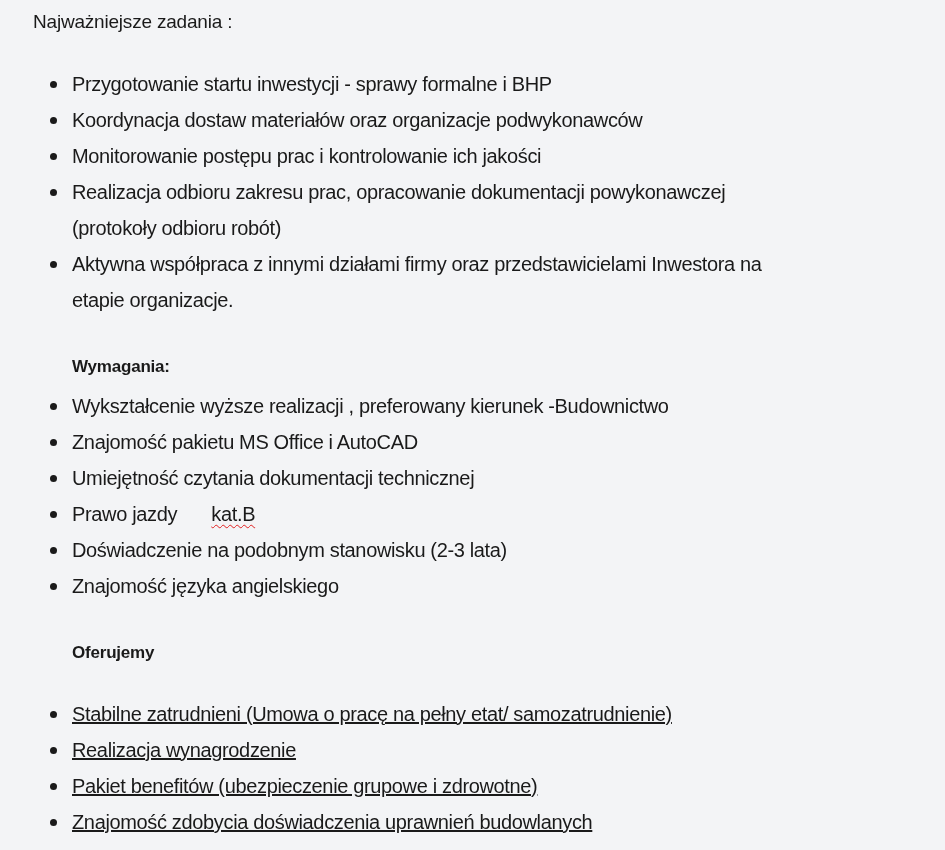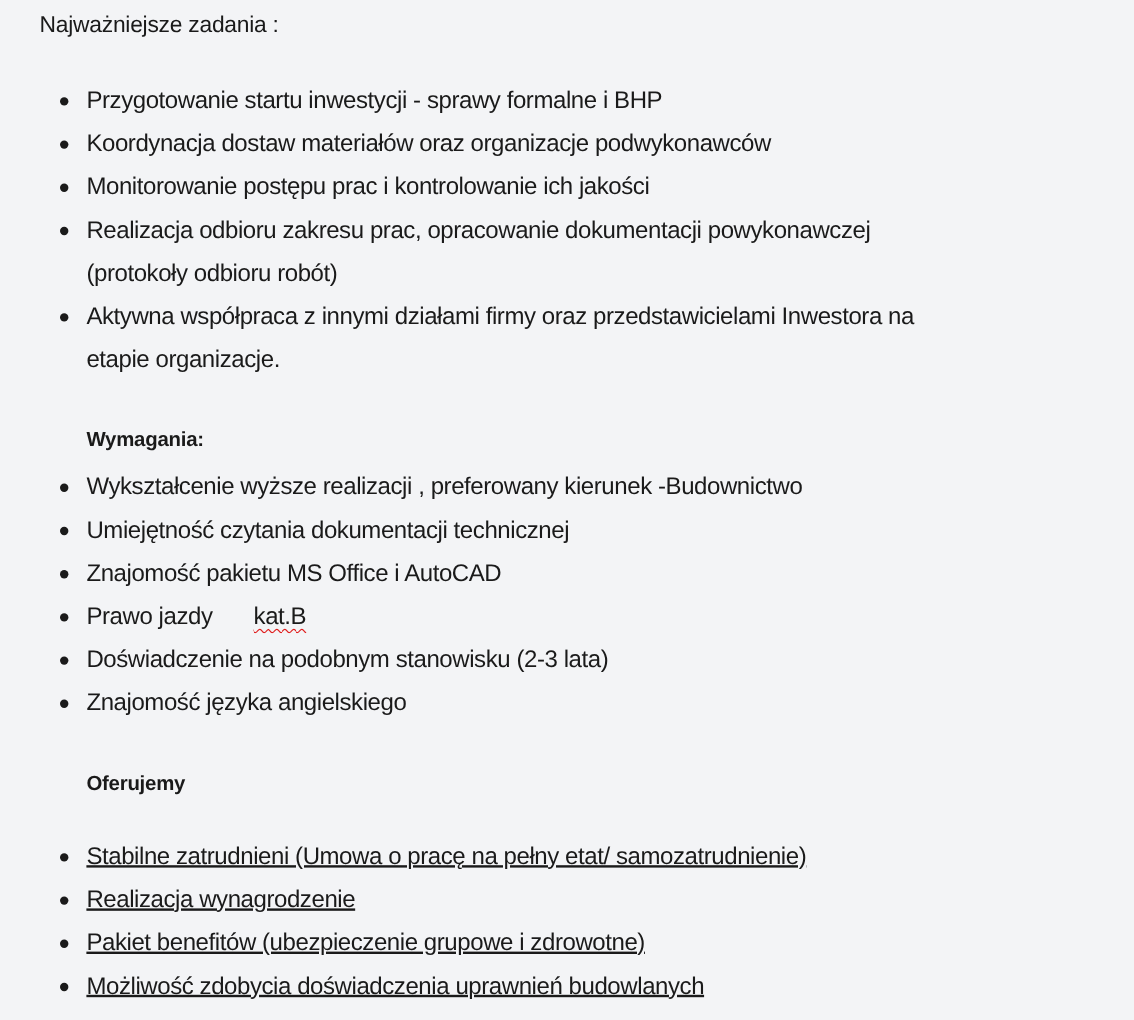--- a/index.html
+++ b/index.html
@@ -85,29 +85,29 @@
     <li><span class="bullet"></span><span>Realizacja odbioru zakresu prac, opracowanie dokumentacji powykonawczej</span></li>
     <li><span>(protokoły odbioru robót)</span></li>
     <li><span class="bullet"></span><span>Aktywna współpraca z innymi działami firmy oraz przedstawicielami Inwestora na</span></li>
     <li><span>etapie organizacje.</span></li>
   </ul>
 
   <div class="section-heading" style="top:357px;">Wymagania:</div>
 
   <ul class="list" style="top:388px;">
     <li><span class="bullet"></span><span>Wykształcenie wyższe realizacji , preferowany kierunek -Budownictwo</span></li>
+    <li><span class="bullet"></span><span>Znajomość pakietu MS Office i AutoCAD</span></li>
     <li><span class="bullet"></span><span>Umiejętność czytania dokumentacji technicznej</span></li>
-    <li><span class="bullet"></span><span>Znajomość pakietu MS Office i AutoCAD</span></li>
     <li><span class="bullet"></span><span>Prawo jazdy </span><span class="spell">kat.B</span></li>
     <li><span class="bullet"></span><span>Doświadczenie na podobnym stanowisku (2-3 lata)</span></li>
     <li><span class="bullet"></span><span>Znajomość języka angielskiego</span></li>
   </ul>
 
   <div class="section-heading" style="top:643px;">Oferujemy</div>
 
   <ul class="list" style="top:696px;text-decoration:underline;">
     <li><span class="bullet"></span><span>Stabilne zatrudnieni (Umowa o pracę na pełny etat/ samozatrudnienie)</span></li>
     <li><span class="bullet"></span><span>Realizacja wynagrodzenie</span></li>
     <li><span class="bullet"></span><span>Pakiet benefitów (ubezpieczenie grupowe i zdrowotne)</span></li>
-    <li><span class="bullet"></span><span>Możliwość zdobycia doświadczenia uprawnień budowlanych</span></li>
+    <li><span class="bullet"></span><span>Znajomość zdobycia doświadczenia uprawnień budowlanych</span></li>
   </ul>
 
 </div>
 
 </body></html>

